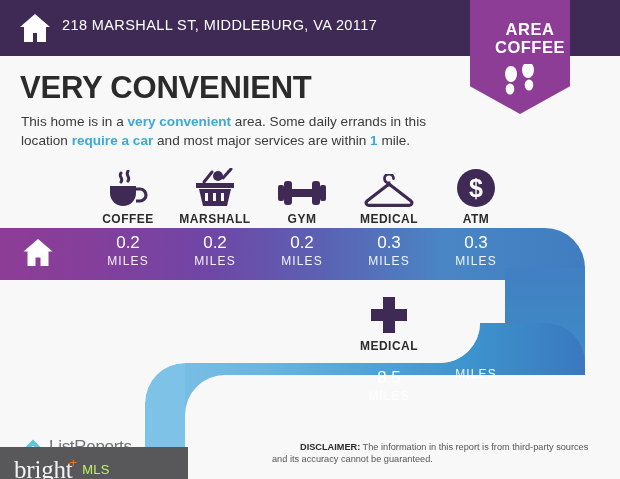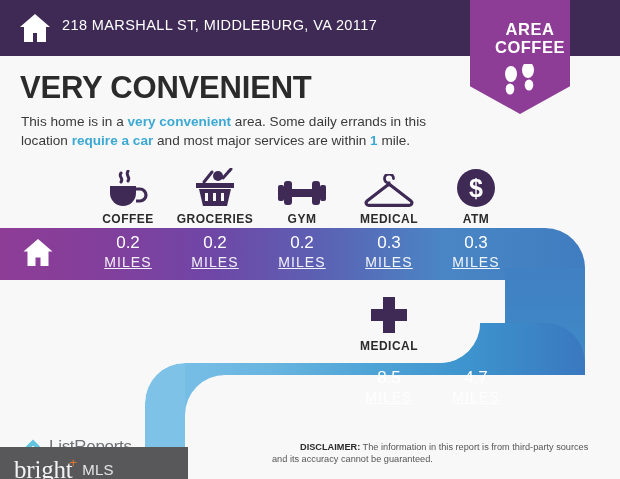--- a/index.html
+++ b/index.html
@@ -75,21 +75,21 @@
   }
 
   
   .ribbon{position:absolute;left:0;top:228px;width:620px;height:251px;z-index:1;}
 
   
   .bar1{position:absolute;left:0;top:228px;width:580px;height:52px;z-index:3;}
   .bar1 .home2{position:absolute;left:22px;top:9px;width:32px;height:31px;}
   .vcell{position:absolute;top:4px;width:88px;text-align:center;color:#fff;}
   .vcell .num{font-size:17px;font-weight:400;line-height:22px;}
-  .vcell .mi{font-size:14px;font-weight:400;letter-spacing:1.1px;opacity:.92;text-decoration:underline;}
+  .vcell .mi{font-size:12px;font-weight:400;letter-spacing:1.1px;opacity:.92;}
 
   
   .iconrow2{position:absolute;left:0;top:295px;width:620px;height:62px;z-index:4;}
   .iconrow2 .iccell{top:0;}
 
   
   .bar2{position:absolute;left:0;top:363px;width:496px;height:52px;z-index:3;}
 
   
   .disclaimer{
@@ -104,21 +104,21 @@
   .lr-logo .txt{font-size:17px;color:#6f7276;letter-spacing:-.3px;}
   .mls{
     position:absolute;left:0;top:447px;width:188px;height:45px;
     background:#58585b;z-index:8;display:flex;align-items:center;
   }
   .mls .b1{
     color:#f2f2f2;font-family:"Liberation Serif",serif;font-size:25px;
     margin-left:14px;letter-spacing:-.2px;
   }
   .mls .tm{color:#e8762c;font-size:13px;position:relative;top:-7px;left:-3px;}
-  .mls .b2{color:#e5e5e5;font-size:15px;margin-left:2px;letter-spacing:.3px;}
+  .mls .b2{color:#bef264;font-size:13px;margin-left:2px;letter-spacing:.3px;}
 </style>
 </head>
 <body>
 
 <div id="page">
 
   <div class="header">
     <svg class="home-ic" viewBox="0 0 34 32">
       <path d="M17 2 L2 15 h4 v15 h9 v-9 h4 v9 h9 V15 h4 Z" fill="#ffffff"></path>
     </svg>
@@ -206,21 +206,21 @@
           <path d="M31 10 L39 1" stroke="#3e2a55" stroke-width="3" stroke-linecap="round"></path>
           <path d="M35 3 l3 -2 l1 3 Z" fill="#3e2a55"></path>
           <path d="M12 14 L20 4" stroke="#3e2a55" stroke-width="3" stroke-linecap="round"></path>
           <rect x="4" y="15" width="38" height="5" fill="#3e2a55"></rect>
           <path d="M7 21 h32 l-4 17 h-24 Z" fill="#3e2a55"></path>
           <rect x="13" y="25" width="3" height="8" fill="#f8f8f8"></rect>
           <rect x="21" y="25" width="3" height="8" fill="#f8f8f8"></rect>
           <rect x="29" y="25" width="3" height="8" fill="#f8f8f8"></rect>
         </svg>
       </div>
-      <div class="lbl">GROCERIES</div>
+      <div class="lbl">MARSHALL</div>
     </div>
 
     <div class="iccell" style="left:258px">
       <div class="glyph">
         <svg width="50" height="30" viewBox="0 0 50 30">
           <rect x="1" y="7" width="6" height="16" rx="2" fill="#3e2a55"></rect>
           <rect x="7" y="3" width="8" height="24" rx="3" fill="#3e2a55"></rect>
           <rect x="15" y="11" width="20" height="8" fill="#3e2a55"></rect>
           <rect x="35" y="3" width="8" height="24" rx="3" fill="#3e2a55"></rect>
           <rect x="43" y="7" width="6" height="16" rx="2" fill="#3e2a55"></rect>
@@ -286,21 +286,20 @@
       <div class="lbl">MEDICAL</div>
     </div>
   </div>
 
   <div class="bar2">
     <div class="vcell" style="left:345px">
       <div class="num">8.5</div>
       <div class="mi">MILES</div>
     </div>
     <div class="vcell" style="left:432px">
-      <div class="num">4.7</div>
       <div class="mi">MILES</div>
     </div>
   </div>
 
   <div class="disclaimer"><b>DISCLAIMER:</b><span> The information in this report is from third-party sources and its accuracy cannot be guaranteed.</span></div>
 
   <div class="lr-logo">
     <svg width="22" height="18" viewBox="0 0 22 18">
       <path d="M11 3 L2 12 h3 l6 -6 l6 6 h3 Z" fill="none" stroke="#5ec2de" stroke-width="2"></path>
     </svg>

